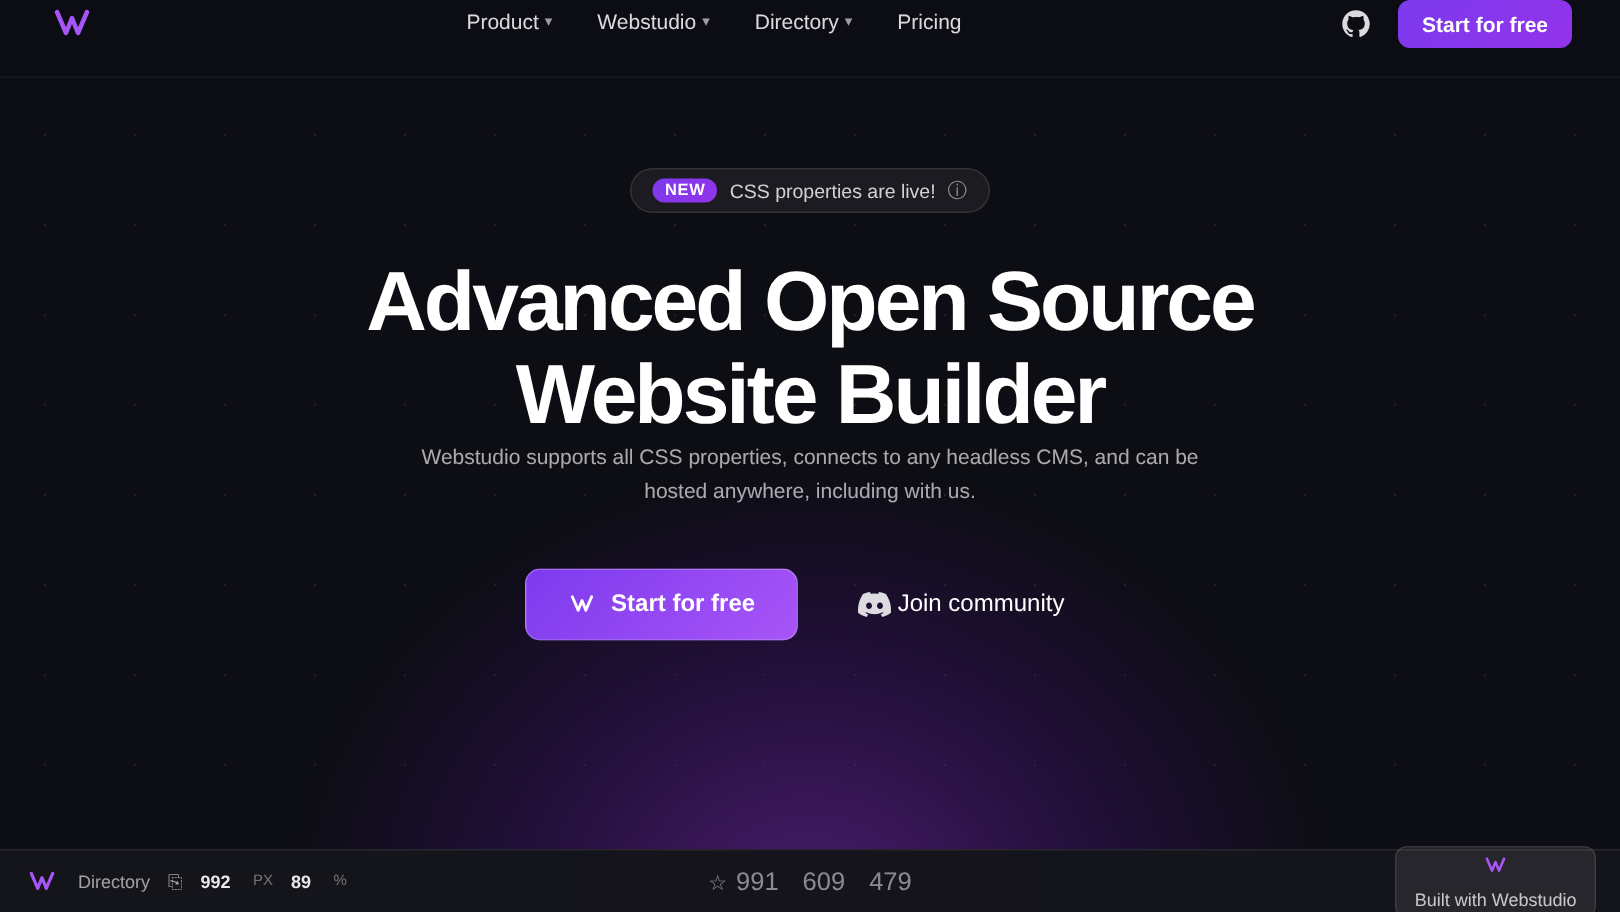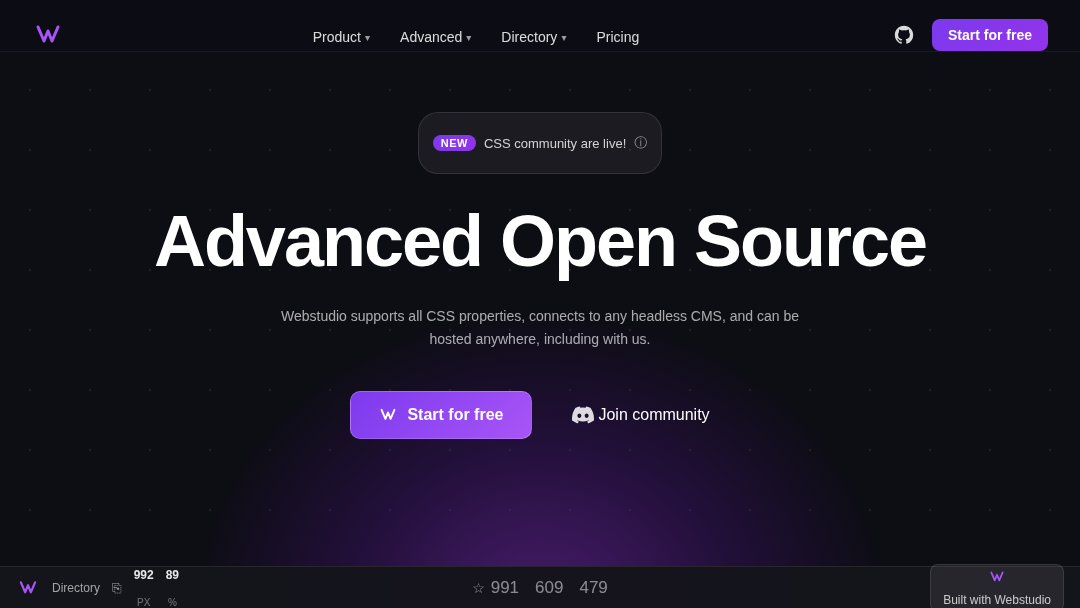--- a/index.html
+++ b/index.html
@@ -34,21 +34,21 @@
       background-size: 60px 60px;
       pointer-events: none;
       z-index: 0;
     }
 
     
     .navbar {
       position: relative;
       z-index: 10;
       display: flex;
-      align-items: flex-end;
+      align-items: flex-start;
       justify-content: space-between;
       padding: 0 32px;
       height: 52px;
       background: rgba(13, 13, 20, 0.95);
       border-bottom: 1px solid rgba(255,255,255,0.06);
     }
 
     .navbar-left {
       display: flex;
       align-items: center;
@@ -128,21 +128,21 @@
 
     
     .new-badge-container {
       display: flex;
       align-items: center;
       gap: 8px;
       margin-bottom: 28px;
       background: rgba(255,255,255,0.06);
       border: 1px solid rgba(255,255,255,0.1);
       border-radius: 20px;
-      padding: 21px 14px;
+      padding: 5px 14px;
     }
 
     .new-badge {
       background: linear-gradient(135deg, #7c3aed, #9333ea);
       color: white;
       font-size: 11px;
       font-weight: 700;
       padding: 2px 8px;
       border-radius: 10px;
       text-transform: uppercase;
@@ -155,27 +155,26 @@
     }
 
     .badge-info-icon {
       color: rgba(255,255,255,0.5);
       font-size: 13px;
       cursor: pointer;
     }
 
     
     .hero-title {
-      font-size: 72px;
+      font-size: 56px;
       font-weight: 800;
       line-height: 1.1;
       letter-spacing: -2px;
       color: #ffffff;
       max-width: 900px;
-      margin-bottom: 24px;
     }
 
     .hero-subtitle {
       font-size: 14px;
       color: rgba(255,255,255,0.65);
       max-width: 540px;
       line-height: 1.6;
       margin-bottom: 40px;
     }
 
@@ -260,21 +259,20 @@
       align-items: center;
       gap: 4px;
     }
 
     .px-label {
       color: rgba(255,255,255,0.5);
       font-size: 12px;
       display: flex;
       align-items: center;
       gap: 15px;
-      flex-direction: column;
     }
 
     .px-value {
       color: rgba(255,255,255,0.9);
       font-weight: 600;
     }
 
     .px-unit {
       color: rgba(255,255,255,0.4);
       font-size: 10px;
@@ -337,21 +335,21 @@
       </svg>
     </div>
   </div>
 
   <div class="navbar-center">
     <div class="nav-item">
       <span>Product</span>
       <span class="nav-chevron">▾</span>
     </div>
     <div class="nav-item">
-      <span>Advanced</span>
+      <span>Webstudio</span>
       <span class="nav-chevron">▾</span>
     </div>
     <div class="nav-item">
       <span>Directory</span>
       <span class="nav-chevron">▾</span>
     </div>
     <div class="nav-item">
       <span>Pricing</span>
     </div>
   </div>
@@ -363,26 +361,27 @@
       </svg>
     </div>
     <button class="btn-start-nav">Start for free</button>
   </div>
 </nav>
 
 <main class="main-content">
 
   <div class="new-badge-container">
     <span class="new-badge">New</span>
-    <span class="badge-text">CSS community are live!</span>
+    <span class="badge-text">CSS properties are live!</span>
     <span class="badge-info-icon">ⓘ</span>
   </div>
 
   <h1 class="hero-title">
     <span>Advanced Open Source</span><br>
+    <span>Website Builder</span>
   </h1>
 
   <p class="hero-subtitle">Webstudio supports all CSS properties, connects to any headless CMS, and can be hosted anywhere, including with us.</p>
 
   <div class="cta-buttons">
     <button class="btn-start-main">
       <svg width="18" height="18" viewBox="0 0 28 28" fill="none">
         <path d="M4 6L10 20L14 10L18 20L24 6" stroke="white" stroke-width="3" stroke-linecap="round" stroke-linejoin="round" fill="none"></path>
       </svg>
       <span>Start for free</span>

